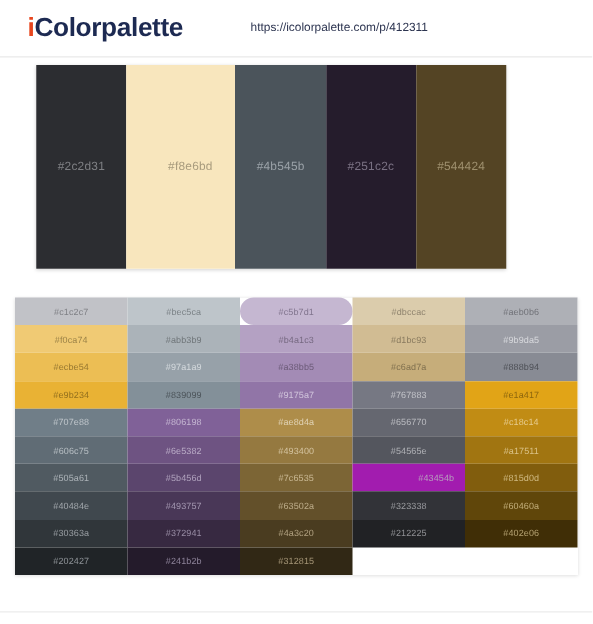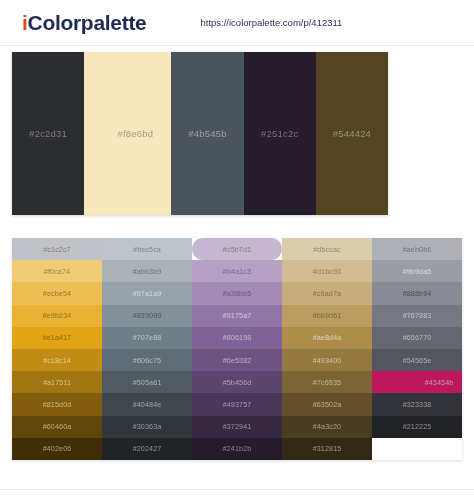--- a/index.html
+++ b/index.html
@@ -39,21 +39,21 @@
   #url {
     margin-left: 54px;
     font-size: 9.5px;
     color: #2c3450;
     white-space: nowrap;
   }
 
   
   #main-strip {
     position: absolute;
-    left: 12px; top: 52px;
+    left: 29px; top: 52px;
     width: 376px; height: 163px;
     display: flex;
     box-shadow: 0 1px 3px rgba(0,0,0,0.18);
   }
   .main-swatch {
     flex: 1 1 0;
     position: relative;
     display: flex;
     align-items: center;
     justify-content: center;
@@ -173,23 +173,20 @@
       </div>
       <div class="tile" style="background: rgb(233, 178, 52);">
         <span class="hex" style="color: rgb(124, 94, 24);">#e9b234</span>
       </div>
       <div class="tile" style="background: rgb(131, 144, 153);">
         <span class="hex" style="color: rgb(61, 68, 73);">#839099</span>
       </div>
       <div class="tile" style="background: rgb(145, 117, 167);">
         <span class="hex" style="color: rgb(224, 215, 232);">#9175a7</span>
       </div>
-      <div class="tile" style="background: rgb(187, 157, 97);">
-        <span class="hex" style="color: rgb(104, 87, 54);">#bb9d61</span>
-      </div>
       <div class="tile" style="background: rgb(118, 120, 131);">
         <span class="hex" style="color: rgb(214, 215, 219);">#767883</span>
       </div>
       <div class="tile" style="background: rgb(225, 164, 23);">
         <span class="hex" style="color: rgb(119, 86, 11);">#e1a417</span>
       </div>
       <div class="tile" style="background: rgb(112, 126, 136);">
         <span class="hex" style="color: rgb(210, 215, 219);">#707e88</span>
       </div>
       <div class="tile" style="background: rgb(128, 97, 152);">
@@ -221,21 +218,21 @@
       </div>
       <div class="tile" style="background: rgb(80, 90, 97);">
         <span class="hex" style="color: rgb(195, 201, 206);">#505a61</span>
       </div>
       <div class="tile" style="background: rgb(91, 69, 109);">
         <span class="hex" style="color: rgb(196, 184, 208);">#5b456d</span>
       </div>
       <div class="tile" style="background: rgb(124, 101, 53);">
         <span class="hex" style="color: rgb(220, 204, 170);">#7c6535</span>
       </div>
-      <div class="tile" style="background: #be185d; padding-left: 44px;">
+      <div class="tile" style="background: #a21caf; padding-left: 44px;">
         <span class="hex" style="color: rgb(188, 189, 193);">#43454b</span>
       </div>
       <div class="tile" style="background: rgb(129, 93, 13);">
         <span class="hex" style="color: rgb(226, 207, 157);">#815d0d</span>
       </div>
       <div class="tile" style="background: rgb(64, 72, 78);">
         <span class="hex" style="color: rgb(186, 191, 196);">#40484e</span>
       </div>
       <div class="tile" style="background: rgb(73, 55, 87);">
         <span class="hex" style="color: rgb(185, 174, 198);">#493757</span>

